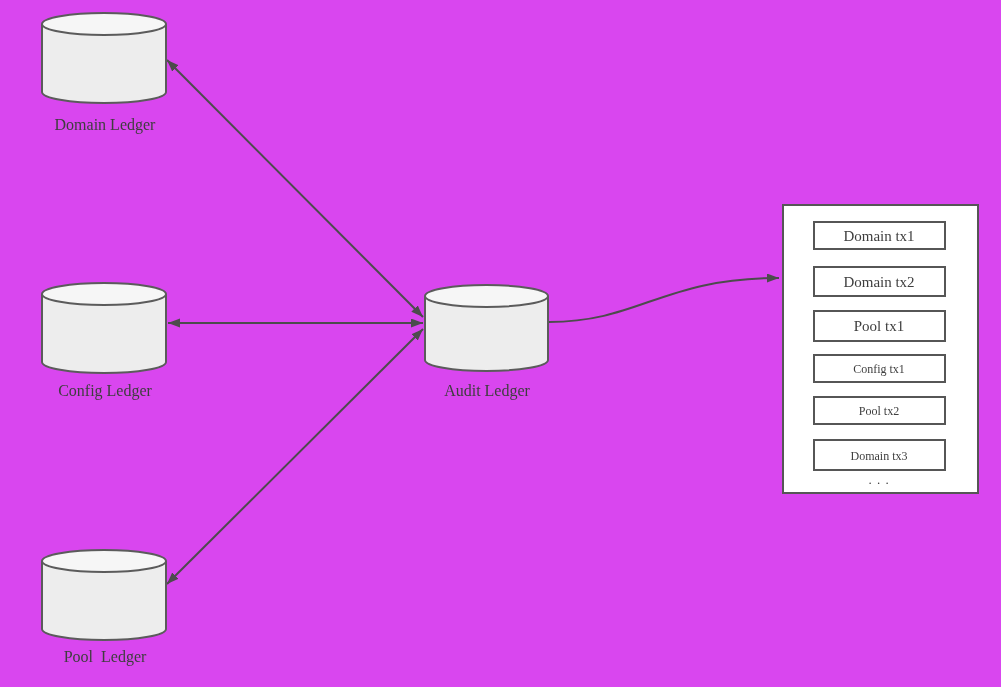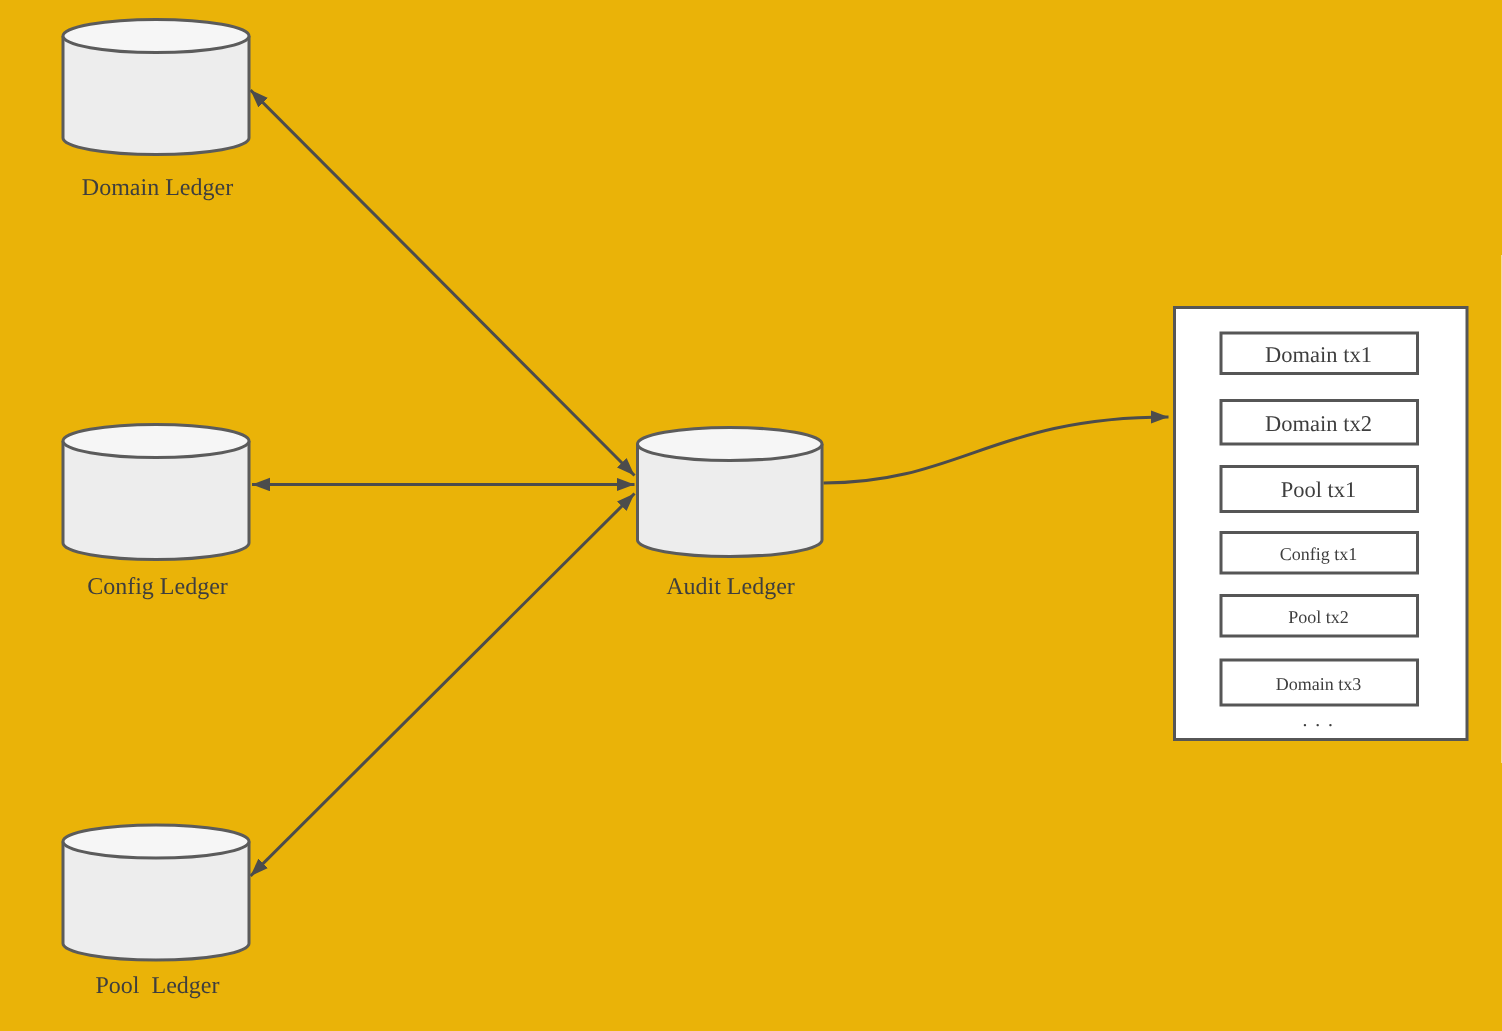--- a/index.html
+++ b/index.html
@@ -1,20 +1,20 @@
 <!DOCTYPE html>
 <html><head>
 <meta charset="utf-8">
 <style>
   html, body { margin: 0; padding: 0; background: #ffffff; }
   .canvas {
     position: relative;
     width: 1001px;
     height: 687px;
-    background: #eab308;
+    background: #d946ef;
     overflow: hidden;
   }
   svg text {
     font-family: "Liberation Serif", "DejaVu Serif", serif;
     fill: #3e3e3e;
     white-space: pre;
   }
   .cyl-body { fill: #ededed; stroke: #5b5b5b; stroke-width: 2; }
   .cyl-top  { fill: #f6f6f6; stroke: #5b5b5b; stroke-width: 2; }
   .edge     { stroke: #4c4c4c; stroke-width: 2; fill: none; }

